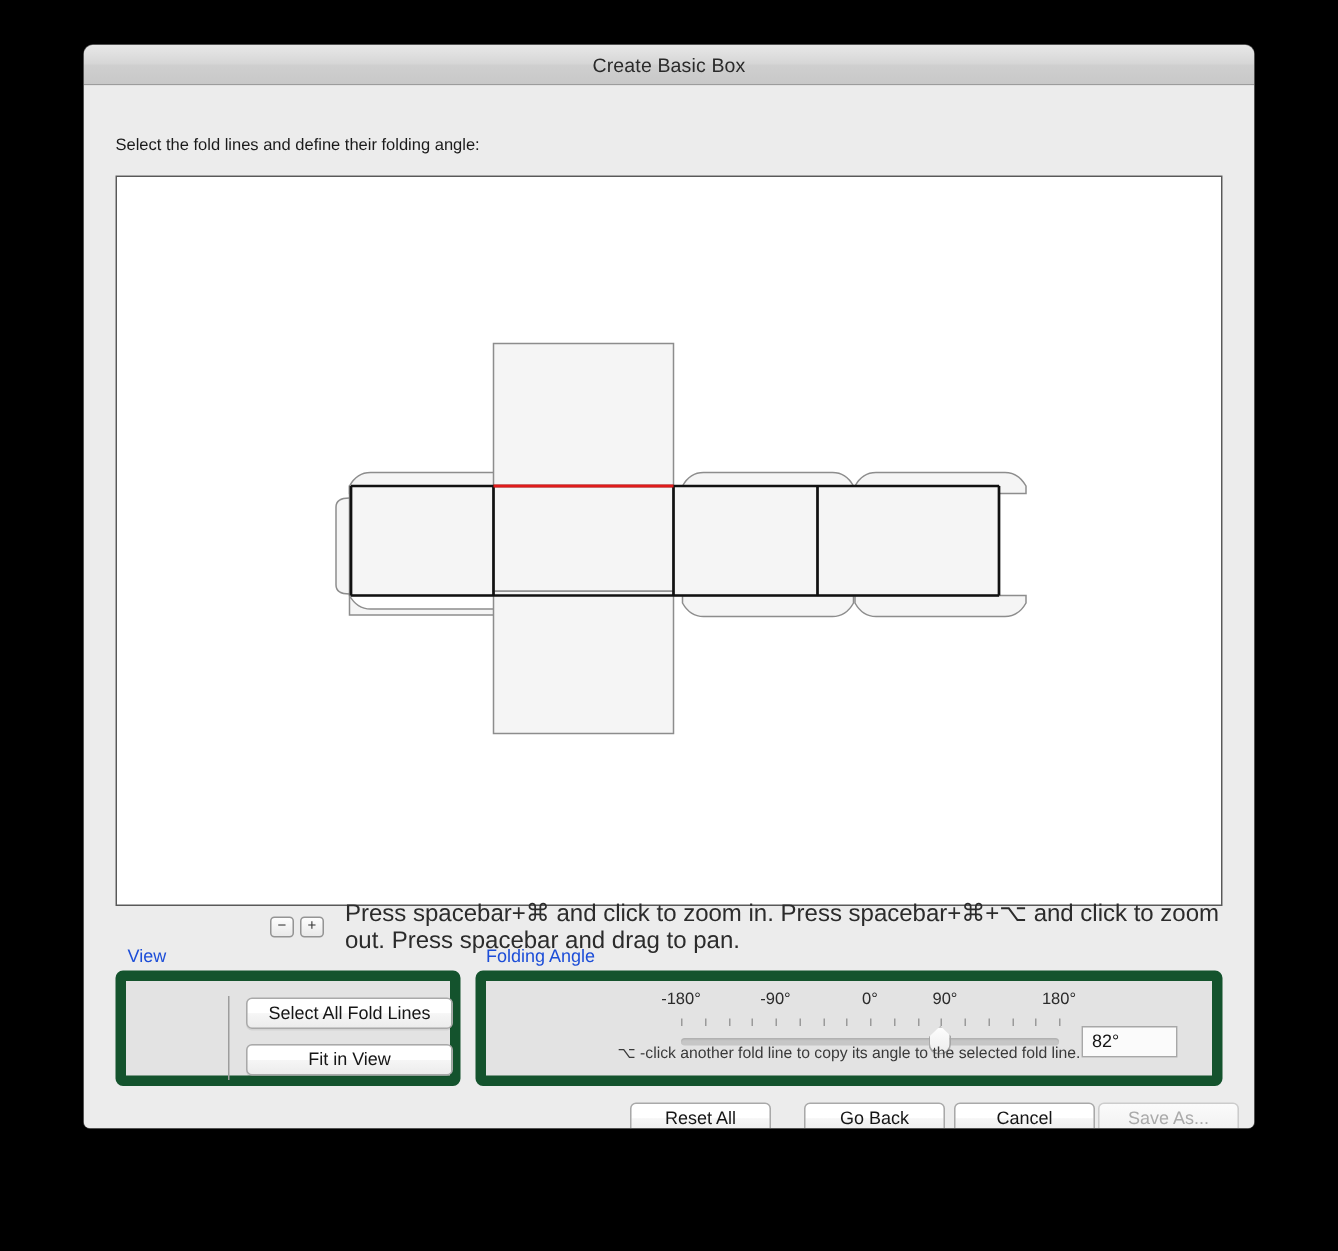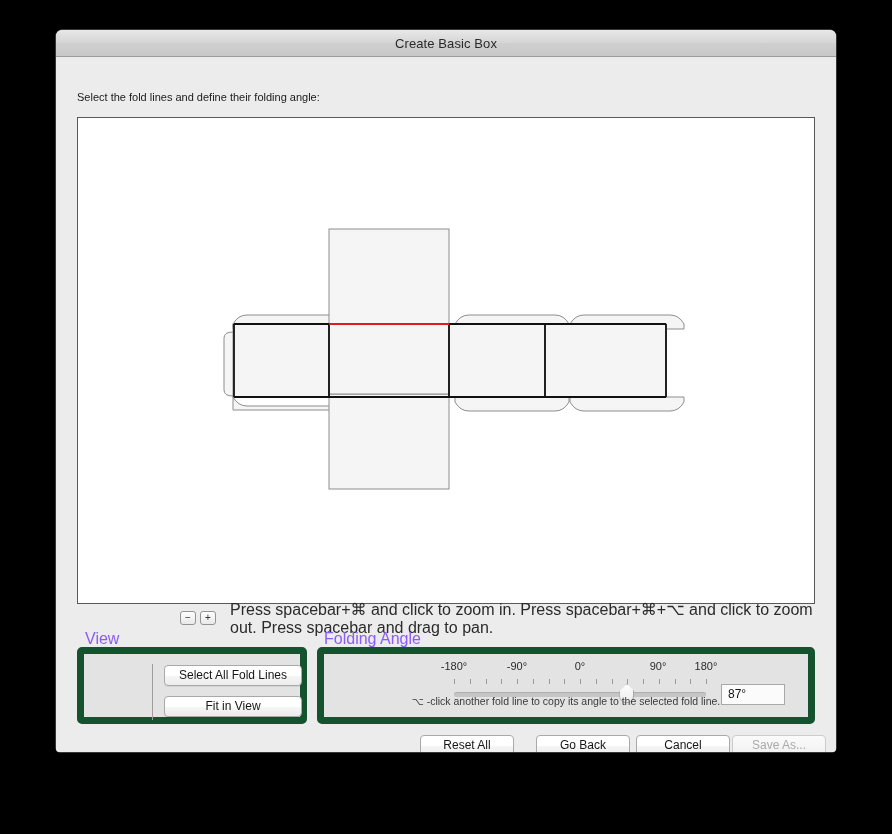--- a/index.html
+++ b/index.html
@@ -98,22 +98,22 @@
   }
   .hint-text {
     margin-left: 14px;
     font-size: 16px;
     color: #2b2b2b;
   }
 
   
   .group-label {
     position: absolute;
-    font-size: 16px;
-    color: #8b5cf6;
+    font-size: 12px;
+    color: #1d4ed8;
   }
   .group-box {
     position: absolute;
     background: #e3e3e3;
     border: 7px solid #14532d;
     border-radius: 5px;
     box-sizing: border-box;
   }
 
   
@@ -365,21 +365,21 @@
       <div class="push-btn" id="btn-fit-view">Fit in View</div>
     </div>
 
     <div class="group-label" id="fold-label">Folding Angle</div>
     <div class="group-box" id="fold-box">
 
       <div class="tick-labels" id="tick-labels">
           <span style="left: 130px;">-180°</span>
           <span style="left: 193px;">-90°</span>
           <span style="left: 256px;">0°</span>
-          <span style="left: 334px;">90°</span>
+          <span style="left: 306px;">90°</span>
           <span style="left: 382px;">180°</span>
         </div>
 
       <div class="slider-area">
         <div class="ticks" id="ticks">
             <i style="left: 0px;"></i>
             <i style="left: 15.75px;"></i>
             <i style="left: 31.5px;"></i>
             <i style="left: 47.25px;"></i>
             <i style="left: 63px;"></i>
@@ -393,21 +393,21 @@
             <i style="left: 189px;"></i>
             <i style="left: 204.75px;"></i>
             <i style="left: 220.5px;"></i>
             <i style="left: 236.25px;"></i>
             <i style="left: 252px;"></i>
           </div>
         <div class="track"></div>
         <div class="thumb" id="thumb" style="left: 172.9px;"></div>
       </div>
 
-      <div class="angle-field">87°</div>
+      <div class="angle-field">82°</div>
 
       <div class="fold-hint">⌥ -click another fold line to copy its angle to the selected fold line.</div>
     </div>
 
     <div id="footer">
       <div class="push-btn foot-btn" id="btn-reset">Reset All</div>
       <div class="push-btn foot-btn" id="btn-goback">Go Back</div>
       <div class="push-btn foot-btn" id="btn-cancel">Cancel</div>
       <div class="push-btn foot-btn disabled" id="btn-saveas">Save As...</div>
     </div>

